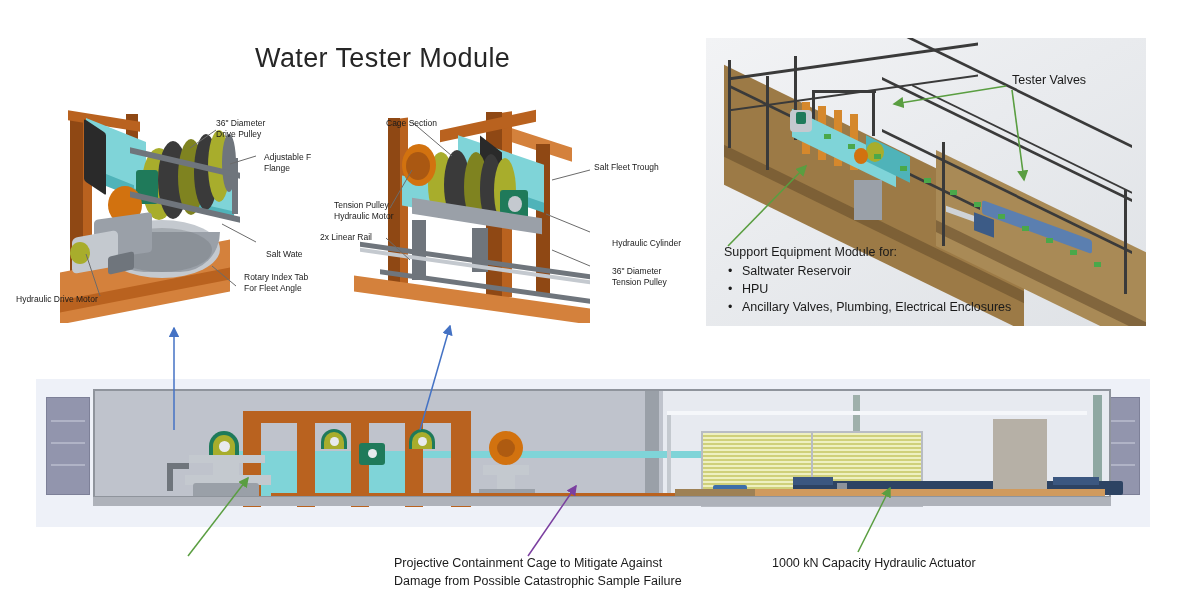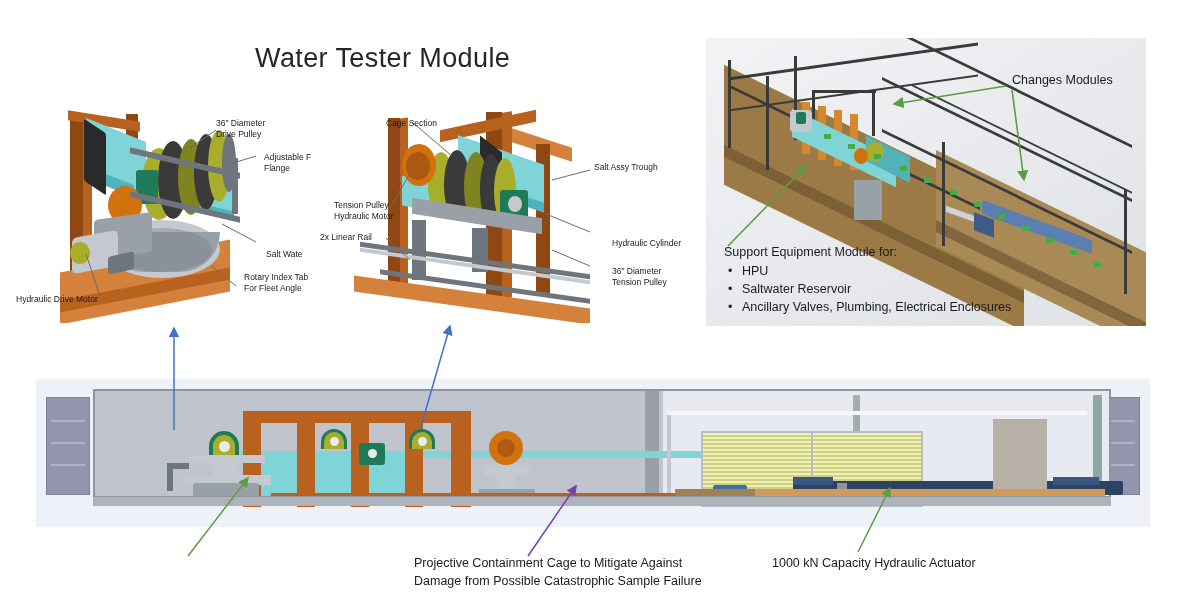--- a/index.html
+++ b/index.html
@@ -185,21 +185,21 @@
       <line x1="250" y1="62" x2="212" y2="72" stroke="#6b6b6b" stroke-width="1"></line>
       <line x1="250" y1="124" x2="206" y2="106" stroke="#6b6b6b" stroke-width="1"></line>
       <line x1="250" y1="158" x2="212" y2="142" stroke="#6b6b6b" stroke-width="1"></line>
     </svg>
   </div>
 
   <div class="lab" style="left:386px;top:118px;">Cage Section</div>
   <div class="lab" style="left:334px;top:200px;">Tension Pulley
 Hydraulic Motor</div>
   <div class="lab" style="left:320px;top:232px;">2x Linear Rail</div>
-  <div class="lab" style="left:594px;top:162px;">Salt Assy Trough</div>
+  <div class="lab" style="left:594px;top:162px;">Salt Fleet Trough</div>
   <div class="lab" style="left:612px;top:238px;">Hydraulic Cylinder</div>
   <div class="lab" style="left:612px;top:266px;">36" Diameter
 Tension Pulley</div>
 
   <div class="panel-tr">
     <div class="render">
 
       <div class="q" style="left:18px;top:100px;width:300px;height:120px;background:#9c7a46;transform:skewY(26deg);"></div>
       <div class="q" style="left:18px;top:180px;width:300px;height:12px;background:#7d6036;transform:skewY(26deg);"></div>
 
@@ -258,27 +258,27 @@
       <defs>
         <marker id="ghead" markerWidth="7" markerHeight="7" refX="6" refY="3.5" orient="auto">
           <polygon points="0,0 7,3.5 0,7" fill="#5a9e41"></polygon>
         </marker>
       </defs>
       <line x1="300" y1="48" x2="188" y2="66" stroke="#5a9e41" stroke-width="1.6" marker-end="url(#ghead)"></line>
       <line x1="306" y1="52" x2="318" y2="142" stroke="#5a9e41" stroke-width="1.6" marker-end="url(#ghead)"></line>
       <line x1="22" y1="208" x2="100" y2="128" stroke="#5a9e41" stroke-width="1.6" marker-end="url(#ghead)"></line>
     </svg>
 
-    <div class="tr-text" style="left:306px;top:34px;">Changes Modules</div>
+    <div class="tr-text" style="left:306px;top:34px;">Tester Valves</div>
 
     <div class="tr-text" style="left:18px;top:206px;">Support Equipment Module for:</div>
 
     <div class="bullets" style="left:18px;top:224px;">
+      <div>Saltwater Reservoir</div>
       <div>HPU</div>
-      <div>Saltwater Reservoir</div>
       <div>Ancillary Valves, Plumbing, Electrical Enclosures</div>
     </div>
   </div>
 
   <div class="panel-bot">
 
     <div class="door" style="left:10px;top:18px;">
       <i style="top:22px;"></i>
         <i style="top:44px;"></i>
         <i style="top:66px;"></i>
@@ -381,17 +381,17 @@
 
     <line x1="420" y1="430" x2="450" y2="326" stroke="#4472c4" stroke-width="1.5" marker-end="url(#bhead)"></line>
 
     <line x1="188" y1="556" x2="248" y2="478" stroke="#5a9e41" stroke-width="1.5" marker-end="url(#ghead2)"></line>
 
     <line x1="528" y1="556" x2="576" y2="486" stroke="#7b3fa0" stroke-width="1.5" marker-end="url(#phead)"></line>
 
     <line x1="858" y1="552" x2="890" y2="488" stroke="#5a9e41" stroke-width="1.5" marker-end="url(#ghead2)"></line>
   </svg>
 
-  <div class="cap" style="left:414px;top:554px;">Projective Containment Cage to Mitigate Against
+  <div class="cap" style="left:394px;top:554px;">Projective Containment Cage to Mitigate Against
 Damage from Possible Catastrophic Sample Failure</div>
   <div class="cap" style="left:772px;top:554px;">1000 kN Capacity Hydraulic Actuator</div>
 
 </div>
 
 </body></html>

